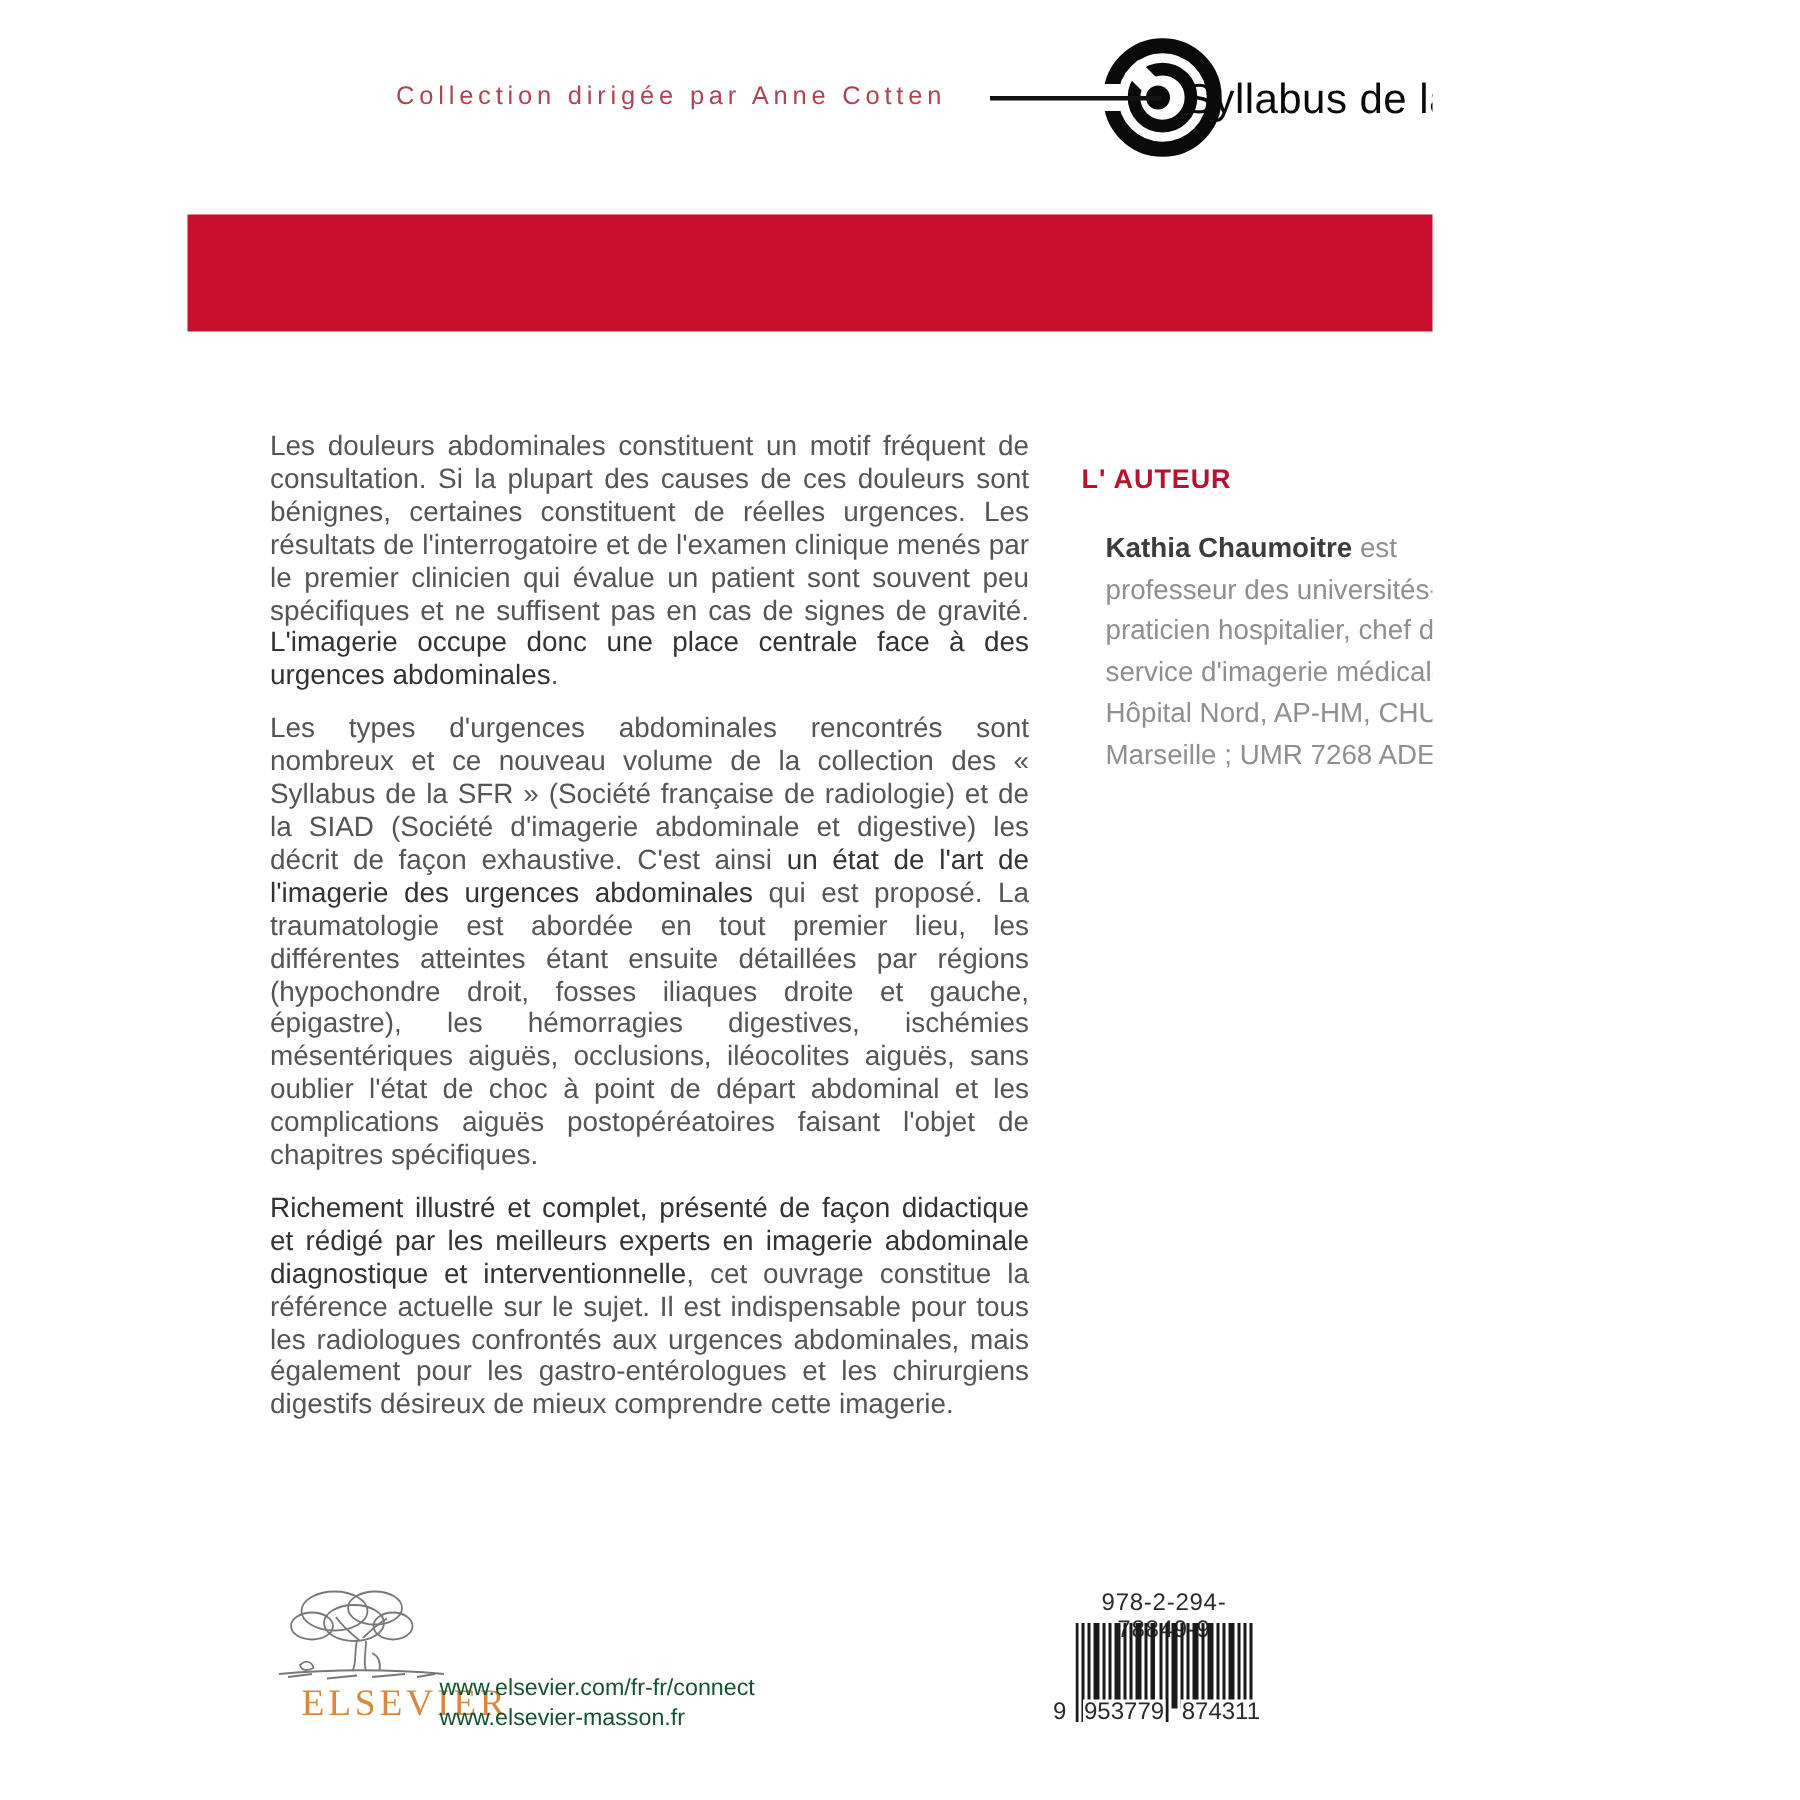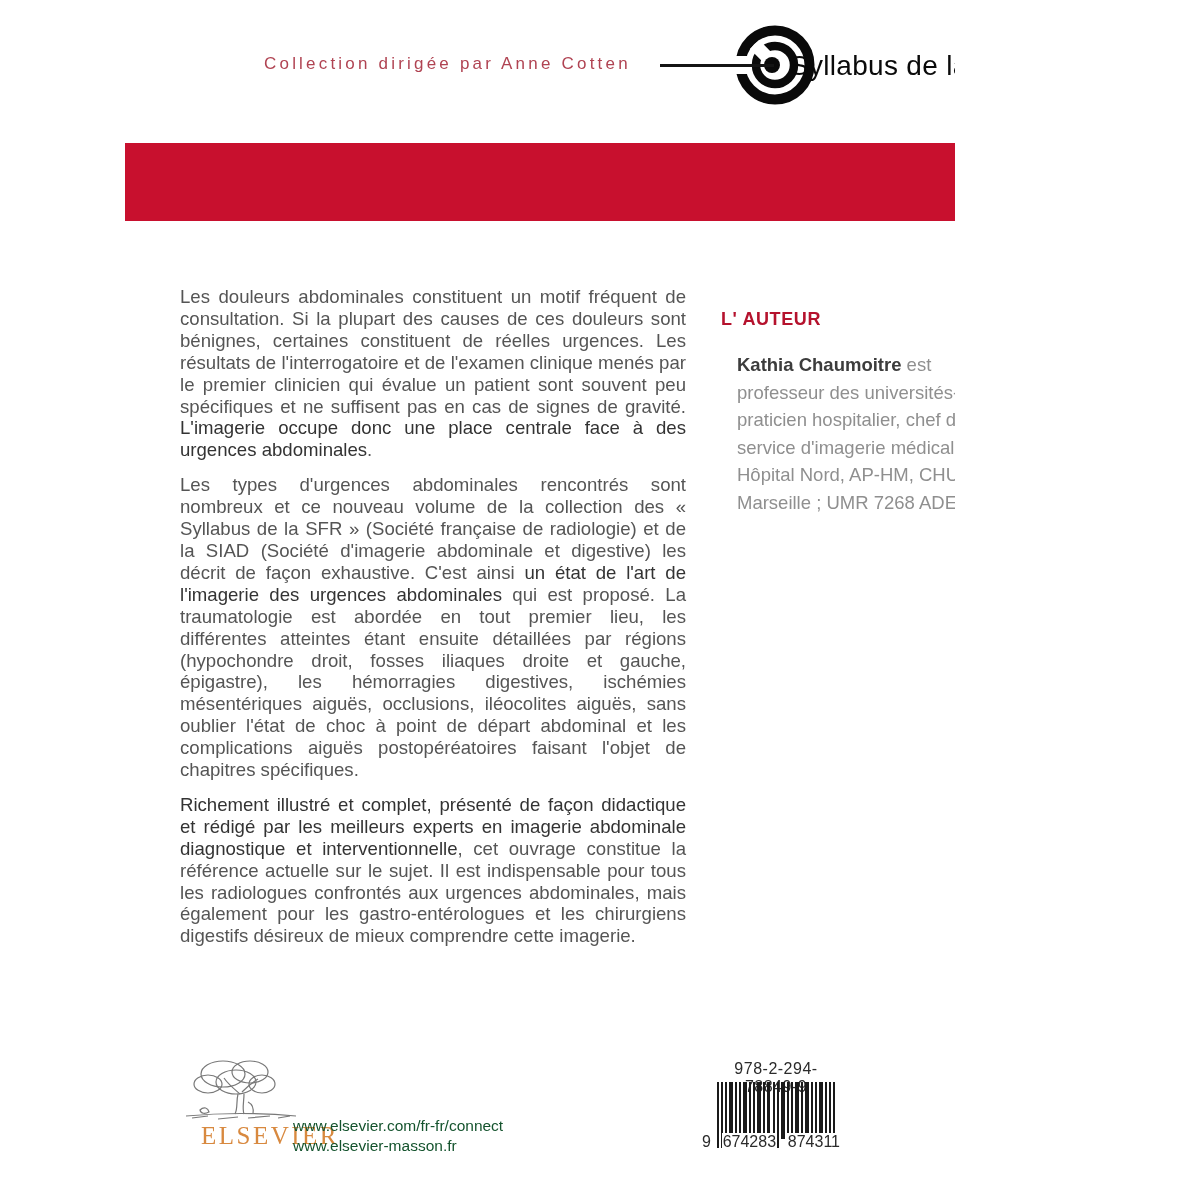--- a/index.html
+++ b/index.html
@@ -134,19 +134,19 @@
       <rect x="94" y="0" width="2" height="57"></rect>
         <rect x="98" y="0" width="2" height="57"></rect>
       <rect x="102" y="0" width="4" height="57"></rect>
         <rect x="108" y="0" width="2" height="57"></rect>
       <rect x="112" y="0" width="2" height="66"></rect>
         <rect x="116" y="0" width="2" height="66"></rect>
     </g>
   </svg>
   <div class="barcode-digits">
     <span>9</span>
-    <span>674283</span>
+    <span>953779</span>
     <span>874311</span>
   </div>
 
   <div class="credit">E. Alfonso - © D.R.</div>
 
 </div>
 
 </body></html>

